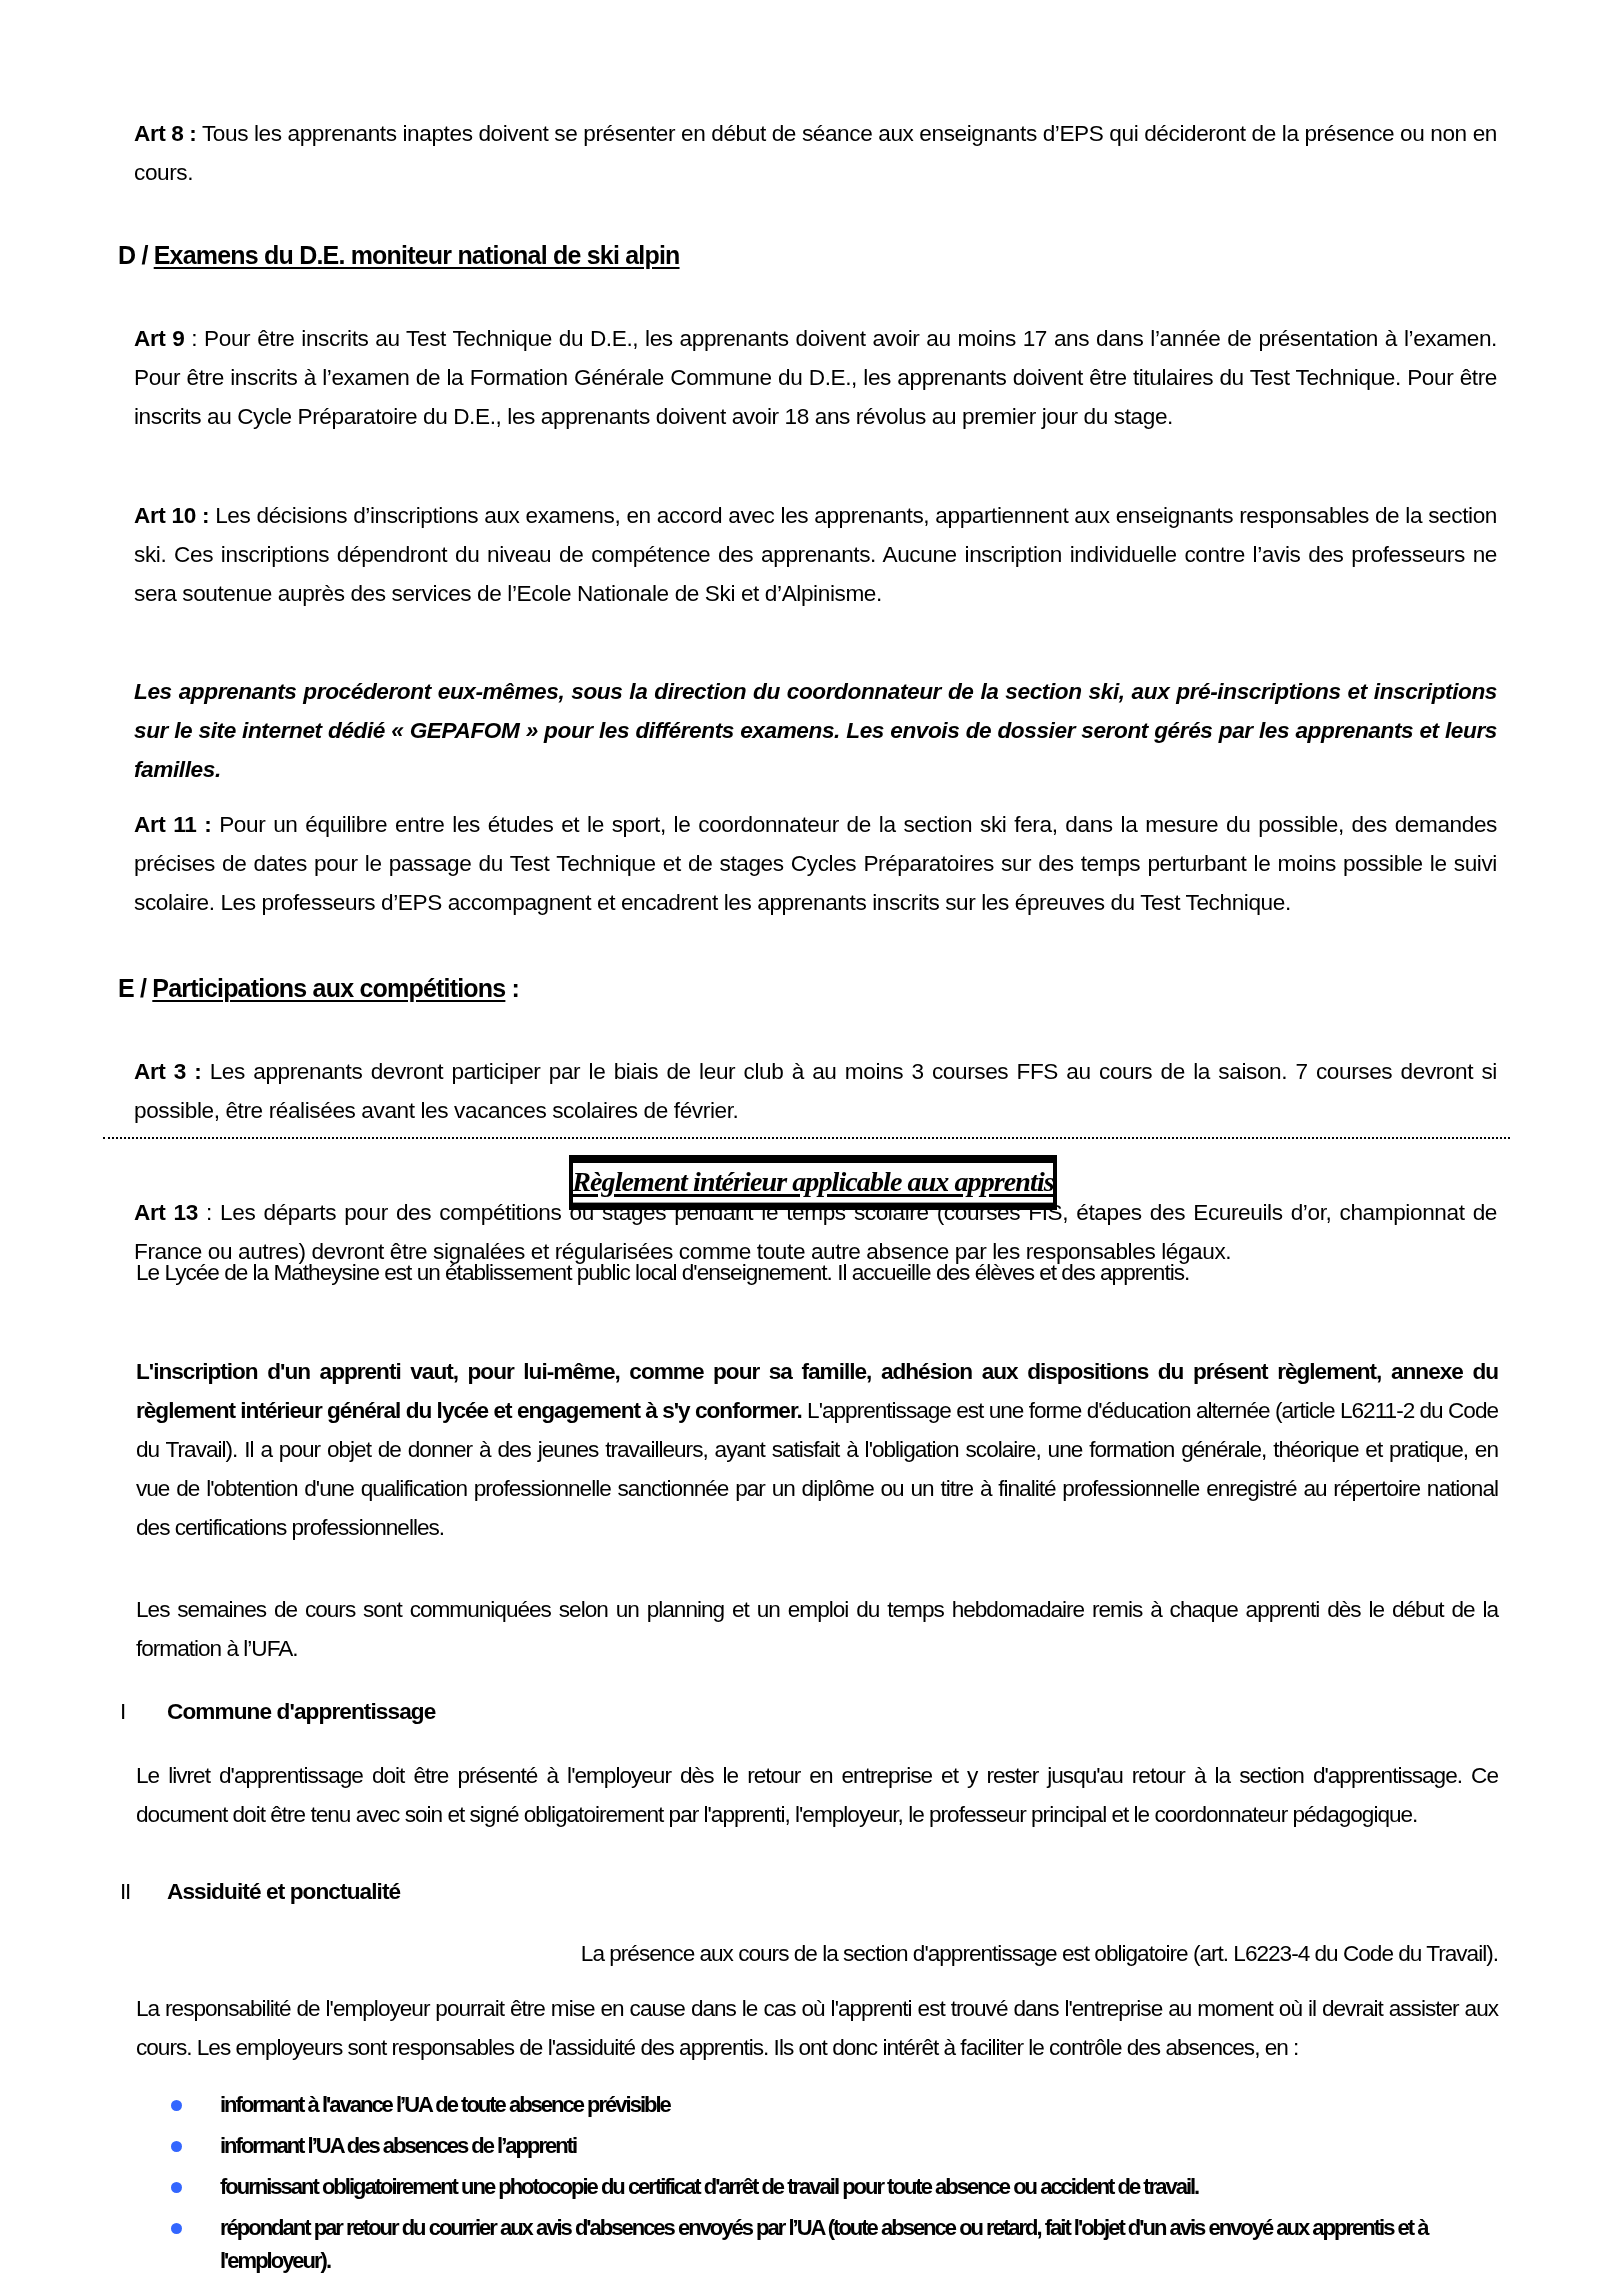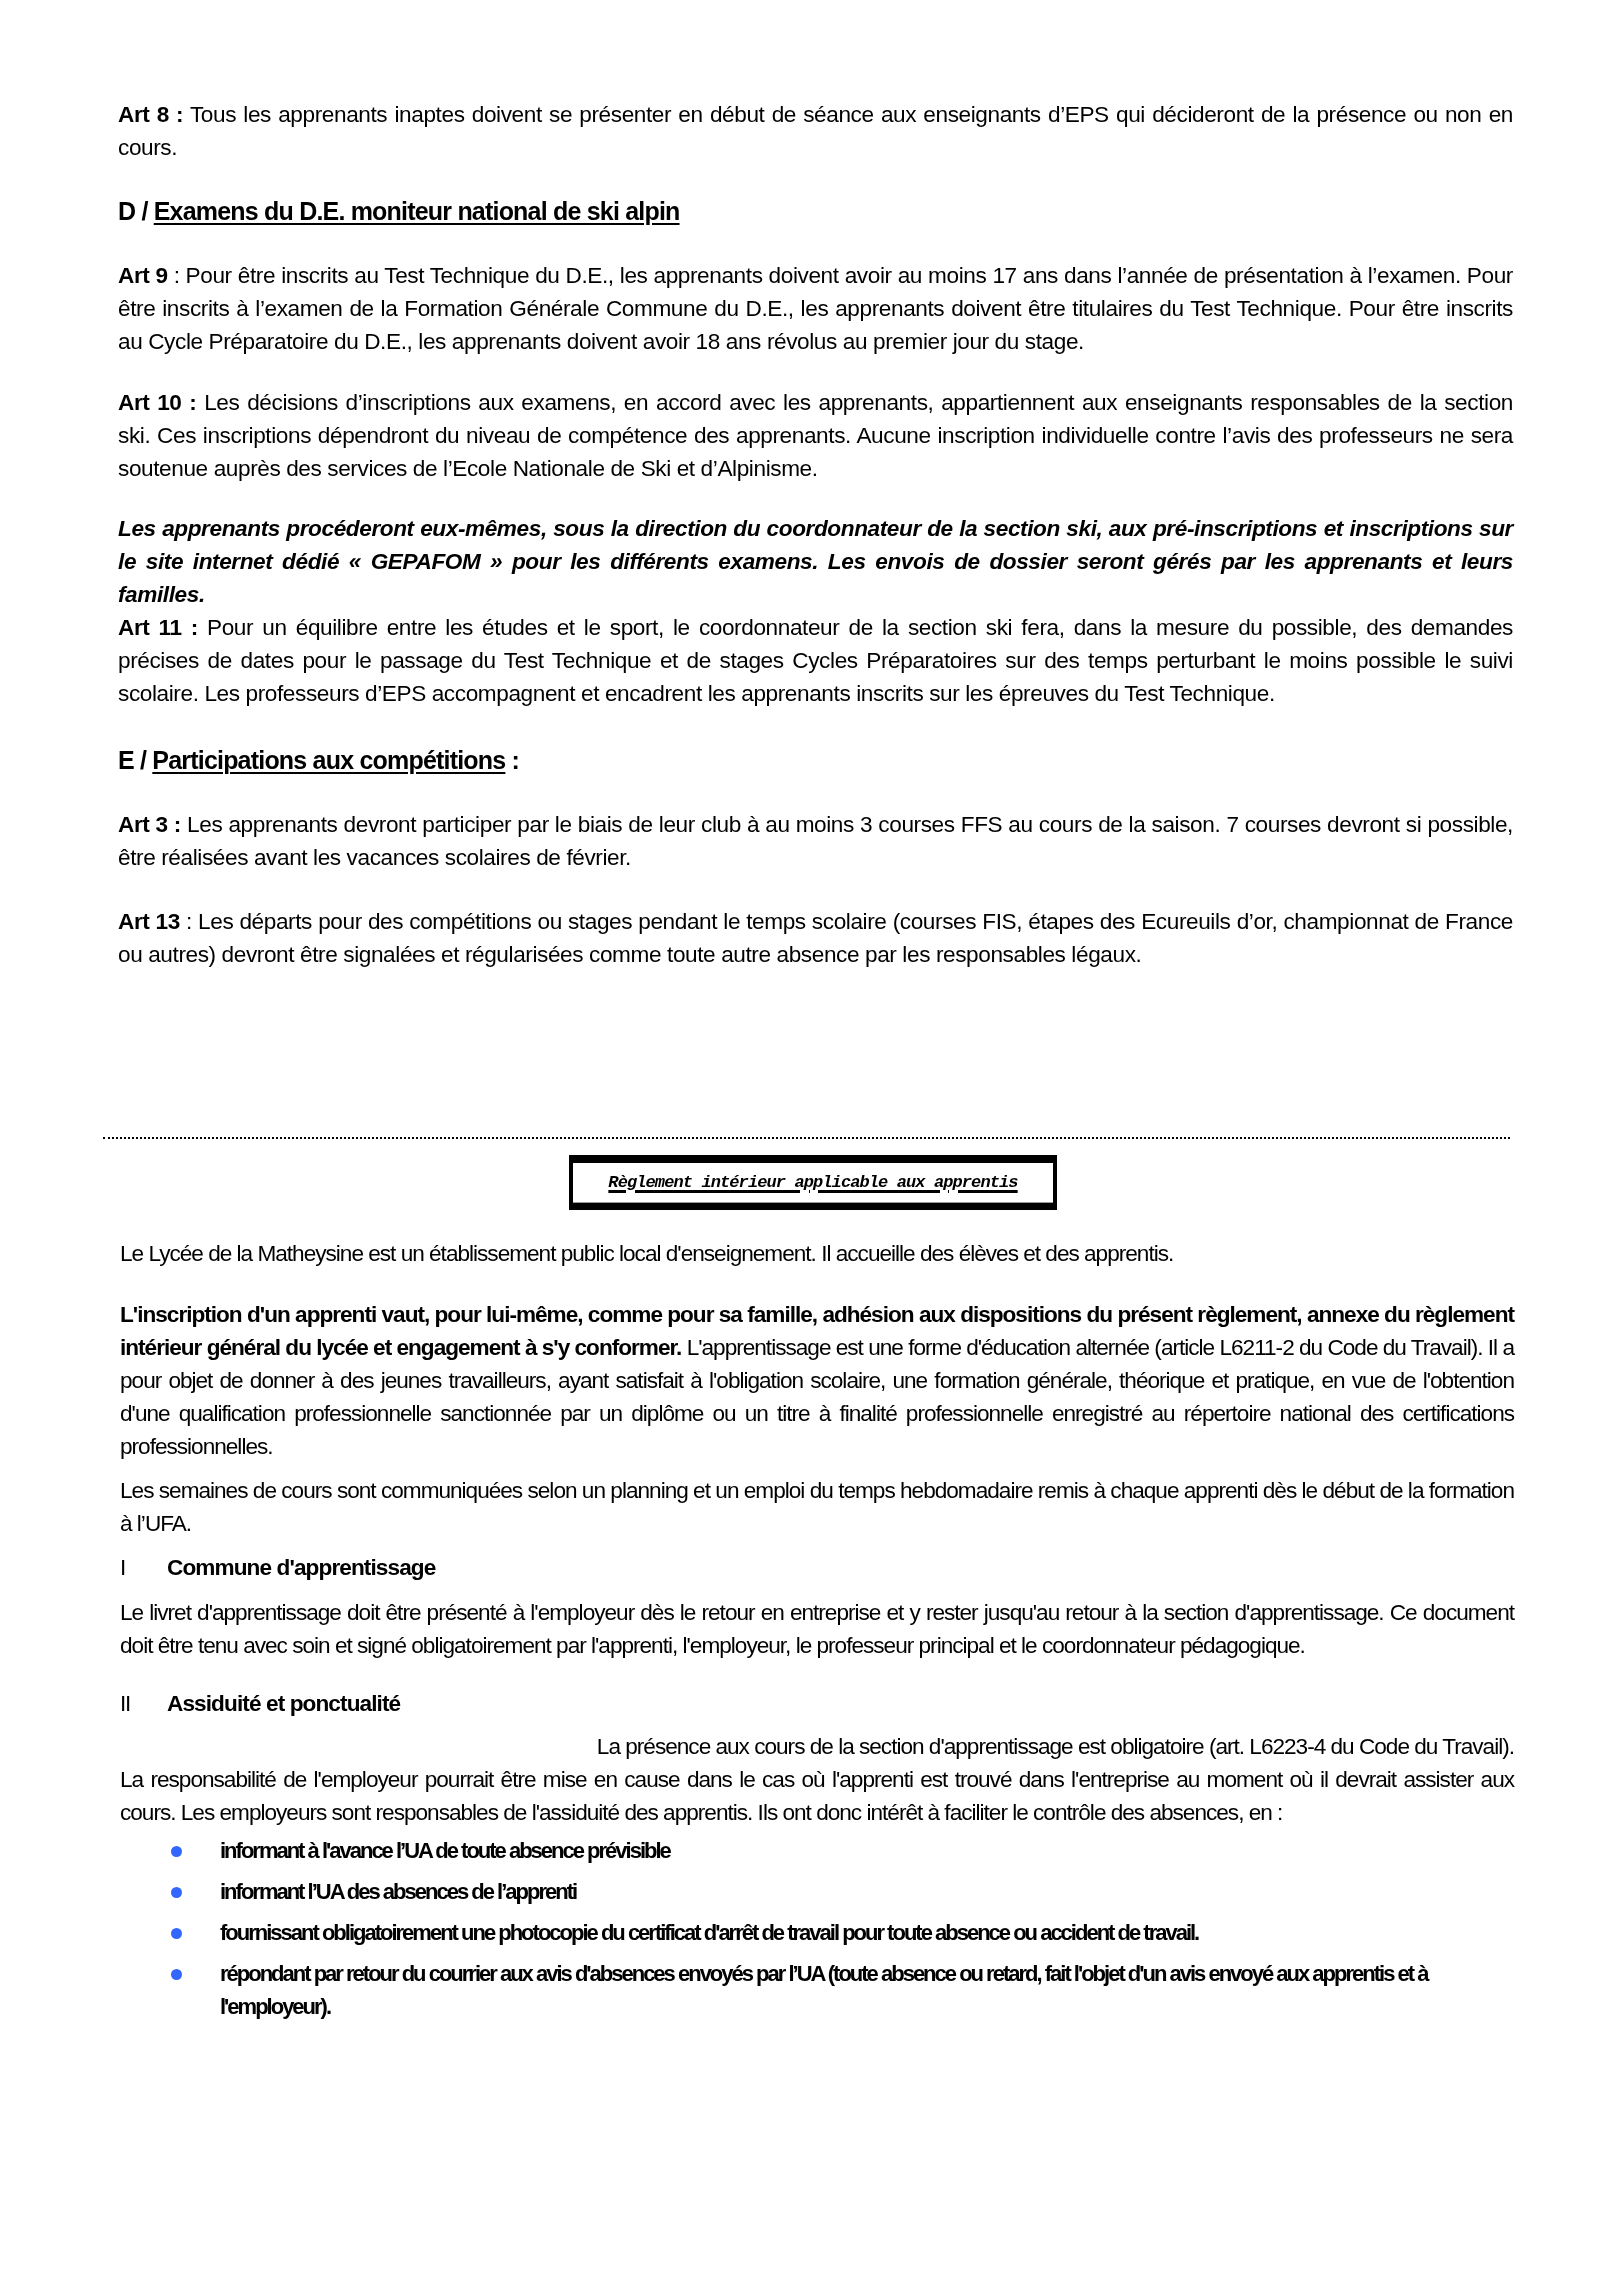--- a/index.html
+++ b/index.html
@@ -12,23 +12,23 @@
     color: #000000;
   }
   .page {
     position: absolute;
     left: 118px;
     top: 98px;
     width: 1395px;
   }
   .p {
     font-size: 22.6px;
-    line-height: 33px;
+    line-height: 39px;
     text-align: justify;
-    margin: 0;
+    margin: 16px;
     letter-spacing: -0.4px;
     word-spacing: 0px;
   }
   .tight { letter-spacing: -1px; }
   .b { font-weight: bold; }
   .bi { font-weight: bold; font-style: italic; }
   .u { text-decoration: underline; text-underline-offset: 3.3px; text-decoration-thickness: 2px; }
   .heading {
     font-size: 25px;
     line-height: 33px;
@@ -60,24 +60,24 @@
   }
   .title-inner {
     background: #fff;
     height: 39px;
     display: flex;
     align-items: center;
     justify-content: center;
     border-bottom: 1.3px solid #999;
   }
   .title-text {
-    font-family: Liberation Mono, monospace;
+    font-family: Liberation Serif, serif;
     font-weight: bold;
     font-style: italic;
-    font-size: 17px;
+    font-size: 28px;
     letter-spacing: -0.9px;
     text-decoration: underline;
     text-decoration-thickness: 2.6px;
     text-underline-offset: 2.6px;
     white-space: nowrap;
   }
 
   .page2 {
     position: absolute;
     left: 120px;

